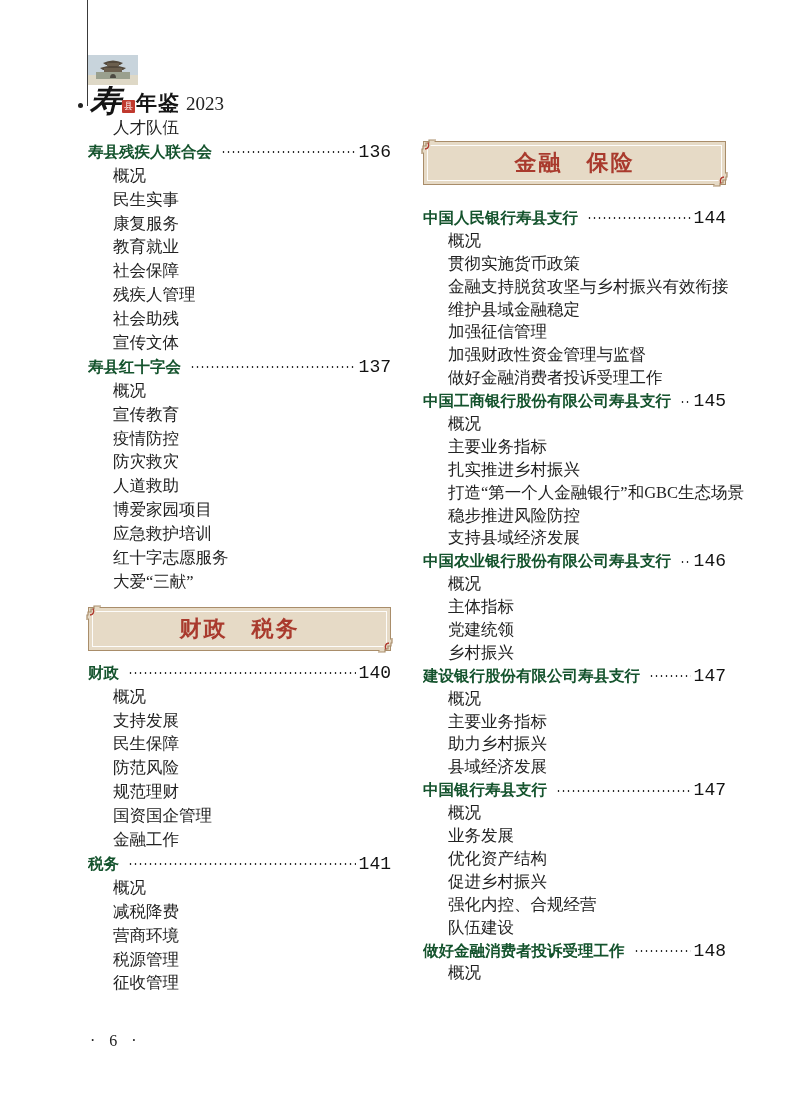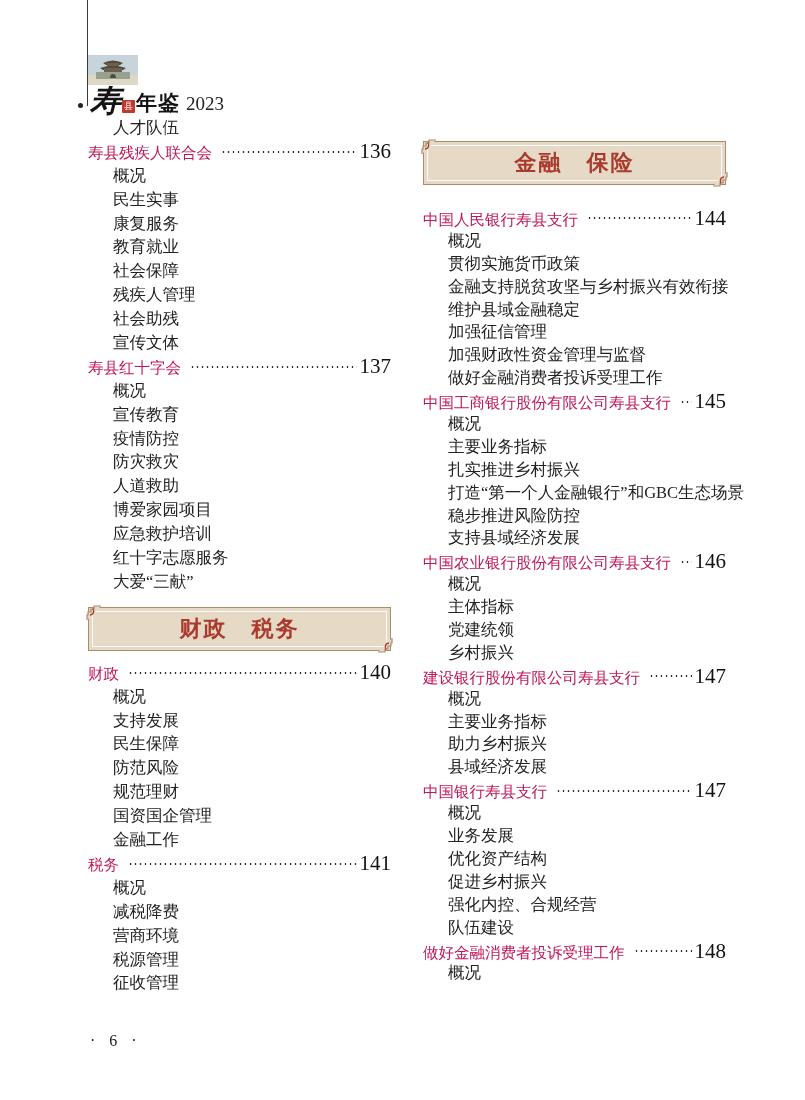--- a/index.html
+++ b/index.html
@@ -19,26 +19,26 @@
         font-family:"Liberation Sans",sans-serif;margin:0 1px 3px 1px;border-radius:1px;}
   .nianjian{font-family:"Liberation Serif",serif;font-weight:bold;font-size:21px;line-height:22px;color:#151515;margin-bottom:2px;letter-spacing:1px;}
   .year{font-family:"Liberation Serif",serif;font-size:19px;line-height:20px;color:#222;margin:0 0 2px 6px;}
   
   .col{position:absolute;width:303px;}
   .col-left{left:88px;top:116px;}
   .col-right{left:423px;top:141px;}
   .row{display:flex;align-items:baseline;white-space:nowrap;}
   .col-left .row{height:23.9px;line-height:23.9px;}
   .col-right .row{height:22.9px;line-height:22.9px;text-align:center;}
-  .row .hlabel{font-family:"Liberation Sans",sans-serif;font-weight:normal;font-size:15.5px;color:#be185d;flex:0 1 auto;overflow:hidden;}
+  .row .hlabel{font-family:"Liberation Sans",sans-serif;font-weight:bold;font-size:15.5px;color:#14532d;flex:0 1 auto;overflow:hidden;}
   .row.sub .slabel{font-family:Liberation Serif, serif;font-size:16.5px;color:#222;padding-left:25px;}
   .leader{flex:1 1 10px;min-width:8px;height:14px;margin:0 3px 0 9px;align-self:center;
           background-image:radial-gradient(circle, #2b2b2b 0.9px, transparent 1.15px);
           background-size:5px 14px;background-repeat:repeat-x;background-position:left center;}
-  .pagenum{font-family:Liberation Serif, serif;font-size:21px;color:#111;flex:0 0 auto;}
+  .pagenum{font-family:Liberation Mono, monospace;font-size:18px;color:#111;flex:0 0 auto;}
   
   .banner{position:relative;height:44px;background:#e6dac6;border:1px solid #a98d6a;box-sizing:border-box;}
   .col-left .banner-wrap{margin:13px 0 10px 0;}
   .col-right .banner-wrap{margin:0 0 22px 0;border-radius:12px;}
   .banner-inner{position:absolute;inset:3px;border:1px solid rgba(255,255,255,0.9);
                 display:flex;align-items:center;justify-content:center;}
   .banner-title{font-family:"Liberation Sans",sans-serif;font-weight:bold;font-size:22px;color:#a93a2d;letter-spacing:2px;}
   .corner{position:absolute;width:16px;height:16px;}
   .corner.tl{top:-3px;left:-3px;}
   .corner.br{bottom:-3px;right:-3px;transform:rotate(180deg);}

